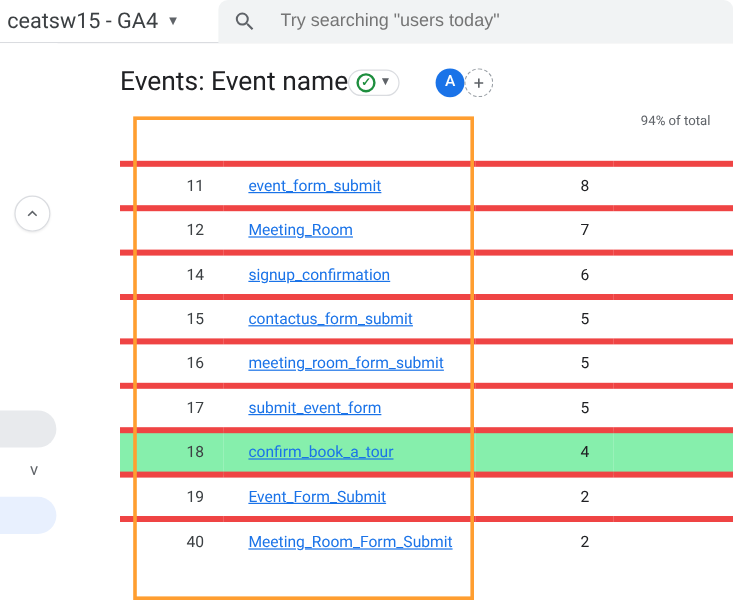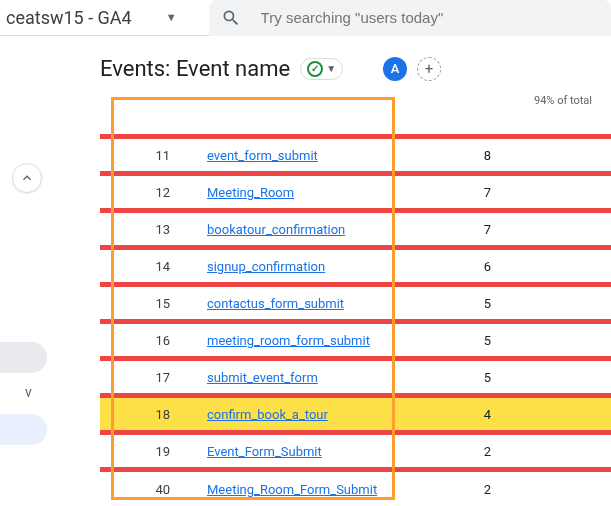--- a/index.html
+++ b/index.html
@@ -22,21 +22,20 @@
       gap: 8px;
     }
     
     .property-selector {
       display: flex;
       align-items: center;
       font-size: 18px;
       color: #3c4043;
       padding: 0 6px;
       cursor: pointer;
-      gap: 27px;
     }
     .property-selector .dropdown-triangle {
       margin-left: 7px;
       font-size: 11px;
       color: #5f6368;
     }
     
     .search-wrap {
       display: flex;
       align-items: center;
@@ -56,21 +55,20 @@
       color: #5f6368;
       margin-left: 20px;
       flex: 1;
       outline: none;
     }
     
     .title-row {
       display: flex;
       align-items: center;
       padding: 20px 0 20px 100px;
-      gap: 10px;
     }
     .title-row h1 {
       font-size: 22px;
       font-weight: 400;
       color: #202124;
     }
     
     .status-chip {
       display: flex;
       align-items: center;
@@ -192,21 +190,21 @@
     
     table {
       border-collapse: collapse;
       width: 100%;
       margin-top: 39px;
     }
     tr {
       border-top: 5px solid #ef4444;
       height: 37px;
     }
-    tr.row-highlight { background: #fde047; }
+    tr.row-highlight { background: #86efac; }
     td {
       font-size: 13px;
       vertical-align: middle;
     }
     td.idx {
       width: 86px;
       text-align: right;
       padding-right: 16px;
       color: #3c4043;
     }
@@ -283,26 +281,20 @@
           <td class="val">8</td>
           <td class="val2"></td>
         </tr>
         <tr>
           <td class="idx">12</td>
           <td class="name"><a>Meeting_Room</a></td>
           <td class="val">7</td>
           <td class="val2"></td>
         </tr>
         <tr>
-          <td class="idx">13</td>
-          <td class="name"><a>bookatour_confirmation</a></td>
-          <td class="val">7</td>
-          <td class="val2"></td>
-        </tr>
-        <tr>
           <td class="idx">14</td>
           <td class="name"><a>signup_confirmation</a></td>
           <td class="val">6</td>
           <td class="val2"></td>
         </tr>
         <tr>
           <td class="idx">15</td>
           <td class="name"><a>contactus_form_submit</a></td>
           <td class="val">5</td>
           <td class="val2"></td>

